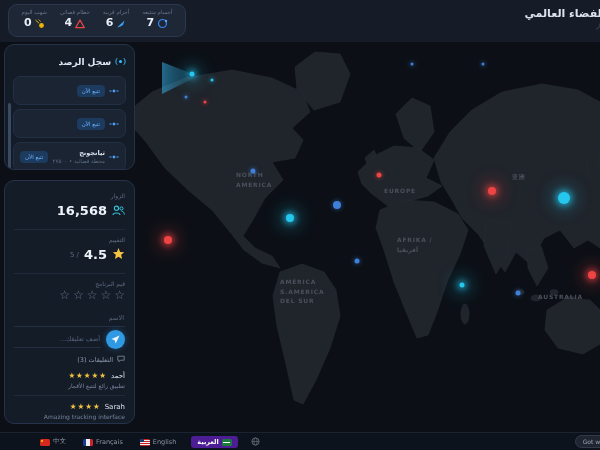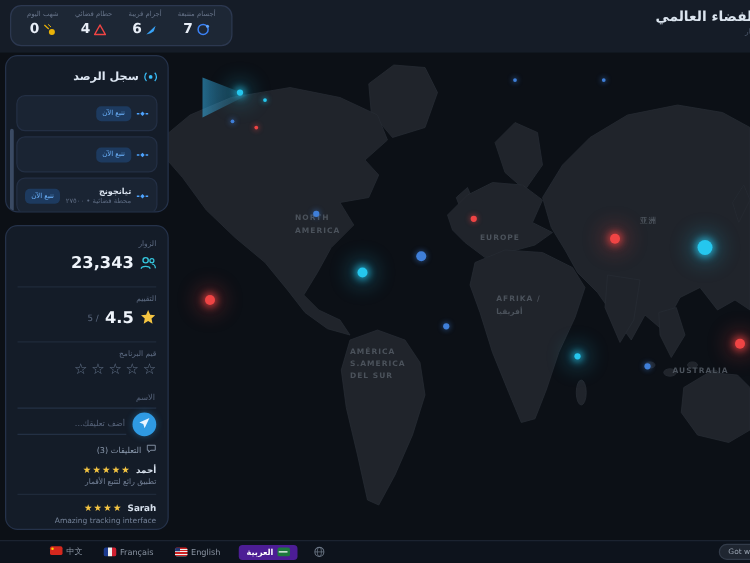--- a/index.html
+++ b/index.html
@@ -49,28 +49,28 @@
   .rate-star { background:none; border:none; font-size:12px; color:#64748b; cursor:pointer; line-height:1; padding:0; }
   .fld { width:100%; background:transparent; border:none; border-bottom:1px solid #233044; color:#cbd5e1;
     font-size:6.5px; padding:4px 1px; text-align:right; direction:rtl; outline:none; }
   .fld::placeholder { color:#56637a; }
   .comment-row { display:flex; align-items:center; gap:5px; margin-top:3px; }
   .send-btn { width:19px; height:19px; min-width:19px; border-radius:50%; border:none; cursor:pointer;
     background:#2f9ae3; display:flex; align-items:center; justify-content:center; box-shadow:0 0 6px #2f9ae366; }
   .comments-hdr { display:flex; align-items:center; gap:4px; font-size:6.5px; color:#8b99ad; margin:6px 0 3px; }
   .review { padding:3px 0; }
   .review-top { display:flex; align-items:center; gap:4px; }
-  .review-author { font-size:7px; font-weight:bold; color:#d7e0ec; }
+  .review-author { font-size:7px; font-weight:normal; color:#d7e0ec; }
   .review-stars { font-size:7.5px; color:#f5c542; letter-spacing:1px; }
   .review-text { font-size:6px; color:#76849a; margin-top:2px; text-align:right; }
 
   
   .footer { position:absolute; top:432px; left:0; width:600px; height:18px; background:#0d131c;
     border-top:1px solid #1b2330; z-index:50; display:flex; align-items:center; direction:ltr; padding-left:38px; gap:13px; }
-  .lang-item { display:flex; align-items:flex-start; gap:3px; background:none; border:none; cursor:pointer;
+  .lang-item { display:flex; align-items:flex-end; gap:3px; background:none; border:none; cursor:pointer;
     font-size:6.5px; color:#8b95a3; padding:1px 2px; }
   .lang-item.active { background:#4c1d95; border-radius:3px; color:#fff; padding:2px 6px; font-weight:bold; }
   .flag { width:10px; height:7px; border-radius:1.5px; display:inline-block; overflow:hidden; position:relative; }
   .flag-cn { background:#d5281e; } .flag-cn::after { content:""; position:absolute; left:1px; top:1px; width:2px; height:2px; background:#ffd600; border-radius:50%; }
   .flag-fr { background:linear-gradient(90deg,#1b3a8f 33%,#eee 33% 66%,#d02030 66%); }
   .flag-us { background:repeating-linear-gradient(#c22 0 1px,#eee 1px 2px); } .flag-us::after { content:""; position:absolute; left:0; top:0; width:4px; height:3.5px; background:#23366f; }
   .flag-sa { background:#1d7a3e; } .flag-sa::after { content:""; position:absolute; left:1.5px; top:3px; width:7px; height:1px; background:#fff; }
   .globe-btn { background:none; border:none; cursor:pointer; display:flex; align-items:center; }
   .badge { position:absolute; right:-16px; top:2px; background:#1f2631; border:1px solid #323b49; border-radius:8px;
     padding:2px 7px; font-size:6px; color:#9aa4b2; white-space:nowrap; }
@@ -245,21 +245,21 @@
     <div class="sec-label">الزوار</div>
     <div class="big-row">
       <span>
         <svg width="13" height="11" viewBox="0 0 13 11">
             <circle cx="4.5" cy="3.2" r="2.1" fill="none" stroke="#35c6dd" stroke-width="1.1"></circle>
             <path d="M1,10 C1,7.4 8,7.4 8,10" fill="none" stroke="#35c6dd" stroke-width="1.1"></path>
             <circle cx="9.5" cy="3.5" r="1.6" fill="none" stroke="#35c6dd" stroke-width="1"></circle>
             <path d="M9.5,6.2 C11.5,6.4 12.3,7.8 12.3,9.6" fill="none" stroke="#35c6dd" stroke-width="1"></path>
           </svg>
       </span>
-      <span class="big-num">23,343</span>
+      <span class="big-num">16,568</span>
     </div>
   </div>
   <div class="divider"></div>
 
   <div class="sec">
     <div class="sec-label">التقييم</div>
     <div class="big-row">
       <span>
         <svg width="13" height="13" viewBox="0 0 24 24">
             <path d="M12 2 L15 9 L22.5 9.5 L17 14.5 L18.5 22 L12 18 L5.5 22 L7 14.5 L1.5 9.5 L9 9 Z" fill="#f5c542"></path>

